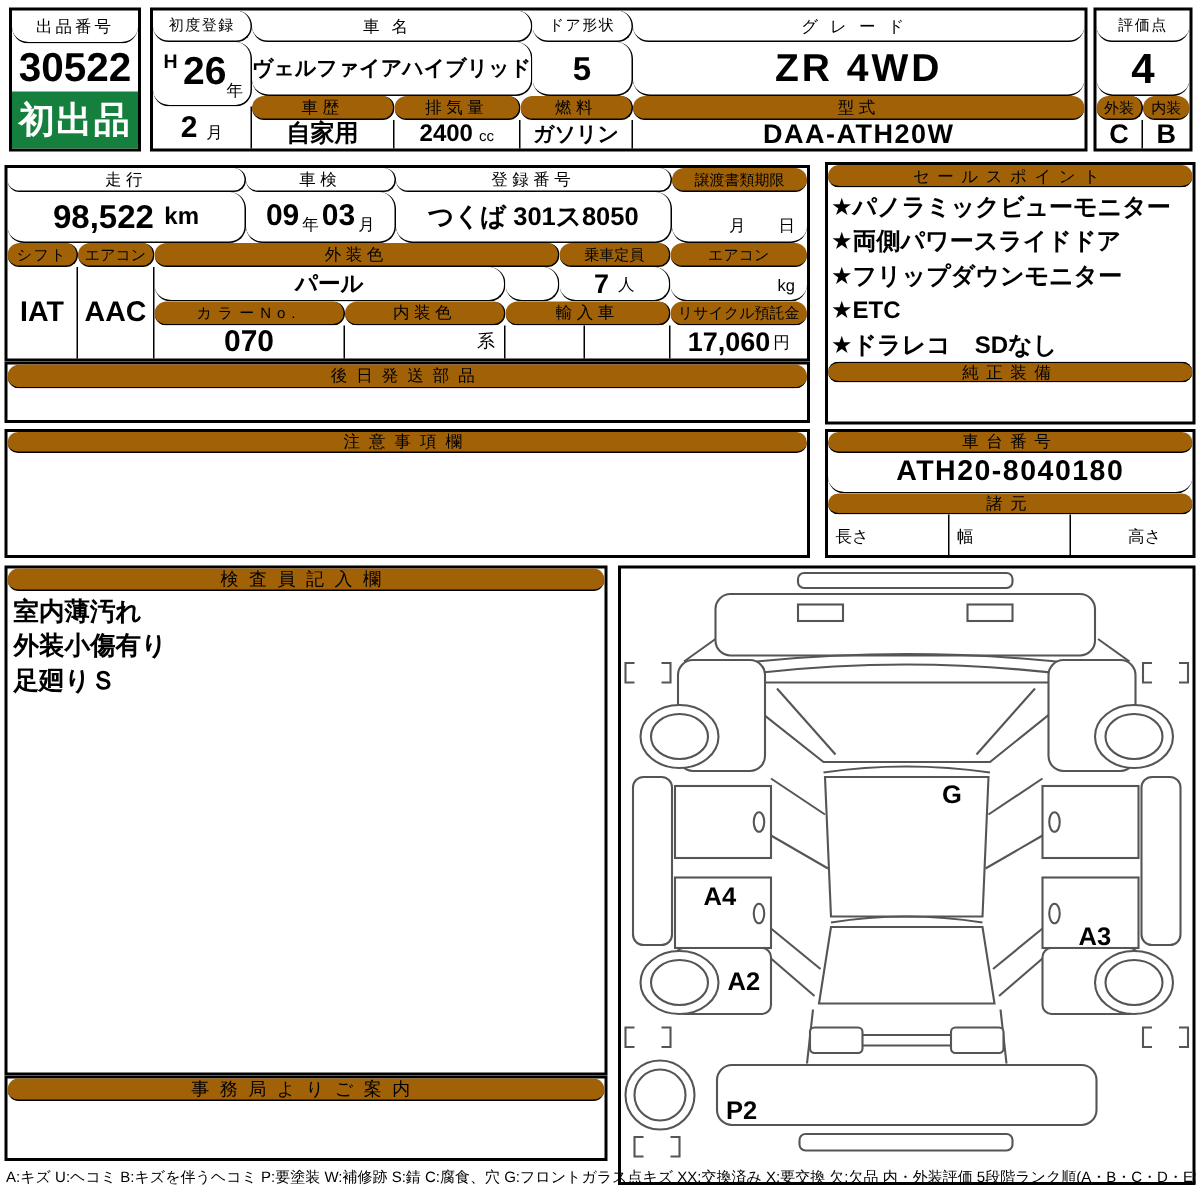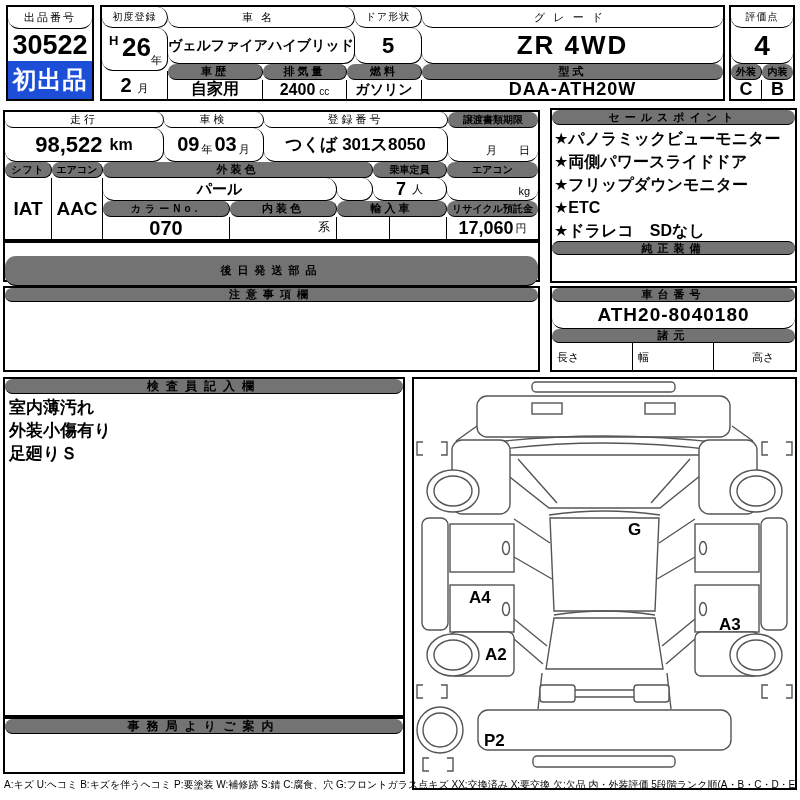--- a/index.html
+++ b/index.html
@@ -2,37 +2,37 @@
 <html><head>
 <meta charset="utf-8">
 <style>
   html,body{margin:0;padding:0;background:#fff;}
   #sheet{position:relative;width:800px;height:800px;background:#ffffff;
          font-family:"Liberation Sans","DejaVu Sans",sans-serif;color:#000;overflow:hidden;}
   .abs{position:absolute;box-sizing:border-box;}
   .box{position:absolute;box-sizing:border-box;border:2px solid #000;background:#fff;}
   .lbl{display:flex;align-items:center;justify-content:center;font-size:11px;letter-spacing:3px;white-space:nowrap;}
   .lbl0{letter-spacing:0;}
-  .gray{background:#737373;font-weight:bold;}
+  .gray{background:#a16207;}
   .bb{border-bottom:1px solid #000;border-radius:11px;}
   .br{border-right:1px solid #000;}
   .val{display:flex;align-items:center;justify-content:center;font-weight:bold;white-space:nowrap;}
   .unit{font-weight:normal;}
   .notes div{line-height:23px;}
   svg text{font-family:"Liberation Sans","DejaVu Sans",sans-serif;font-weight:bold;font-size:17px;fill:#000;}
 </style>
 </head>
 <body>
 
 <div id="sheet">
 
   <div class="box" style="left:6px;top:5px;width:88px;height:96px;">
     <div class="abs lbl bb" style="left:0;top:0;width:84px;height:22px;letter-spacing:2px;">出品番号</div>
     <div class="abs val" style="left:0;top:22px;width:84px;height:32px;font-size:27px;">30522</div>
-    <div class="abs val" style="left:0;top:54px;width:84px;height:38px;background:#1d4ed8;color:#fff;font-size:24px;letter-spacing:1px;">初出品</div>
+    <div class="abs val" style="left:0;top:54px;width:84px;height:38px;background:#15803d;color:#fff;font-size:24px;letter-spacing:1px;">初出品</div>
   </div>
 
   <div class="box" style="left:100px;top:5px;width:625px;height:96px;">
     <div class="abs lbl bb br" style="left:0;top:0;width:66px;height:21px;font-size:10px;letter-spacing:1px;">初度登録</div>
     <div class="abs bb br" style="left:0;top:21px;width:66px;height:43px;">
       <span class="abs" style="left:7px;top:5px;font-size:13px;font-weight:bold;">H</span>
       <span class="abs" style="left:20px;top:4px;font-size:26px;font-weight:bold;">26</span>
       <span class="abs" style="right:5px;bottom:2px;font-size:11px;">年</span>
     </div>
     <div class="abs br val" style="left:0;top:64px;width:66px;height:28px;font-size:20px;gap:6px;">
@@ -118,21 +118,21 @@
     </div>
     <div class="abs br" style="left:332px;top:105px;width:53px;height:22px;"></div>
     <div class="abs br" style="left:385px;top:105px;width:57px;height:22px;"></div>
     <div class="abs val" style="left:442px;top:105px;width:91px;height:22px;font-size:18px;gap:2px;">
       <span>17,060</span>
       <span class="unit" style="font-size:11px;align-self:flex-end;padding-bottom:3px;">円</span>
     </div>
   </div>
 
   <div class="box" style="left:3px;top:241px;width:537px;height:41px;">
-    <div class="abs lbl bb gray" style="left:0;top:13px;width:533px;height:30px;letter-spacing:6px;font-size:11px;">後日発送部品</div>
+    <div class="abs lbl bb gray" style="left:0;top:0;width:533px;height:16px;letter-spacing:6px;font-size:11px;">後日発送部品</div>
   </div>
 
   <div class="box" style="left:3px;top:286px;width:537px;height:86px;">
     <div class="abs lbl bb gray" style="left:0;top:0;width:533px;height:14px;letter-spacing:6px;font-size:11px;">注意事項欄</div>
   </div>
 
   <div class="box" style="left:550px;top:108px;width:247px;height:175px;">
     <div class="abs lbl bb gray" style="left:0;top:0;width:243px;height:15px;letter-spacing:5px;">セールスポイント</div>
     <div class="abs" style="left:2px;top:17px;width:240px;height:114px;font-weight:bold;font-size:16px;line-height:23px;white-space:nowrap;">
       <div>★パノラミックビューモニター</div>

